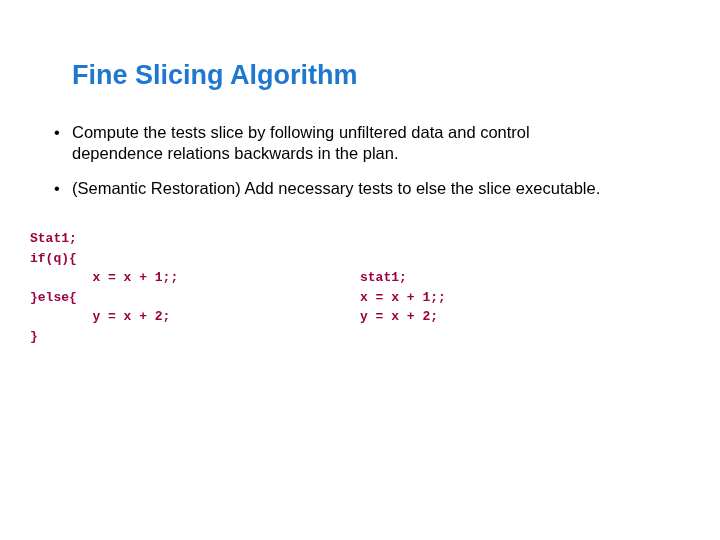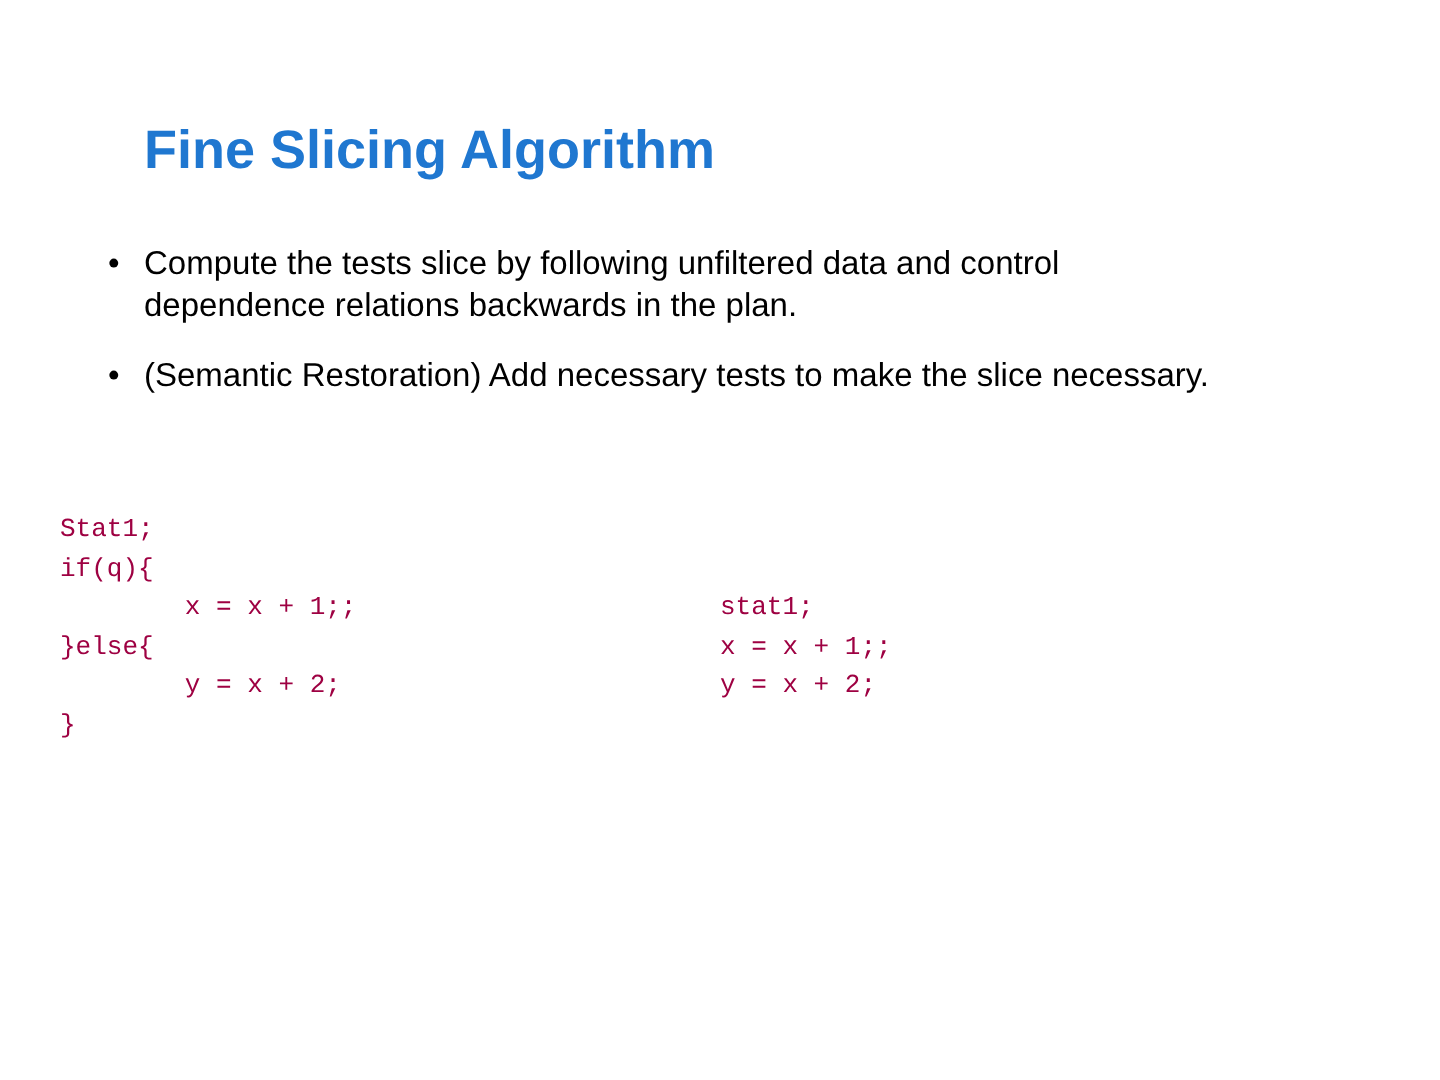--- a/index.html
+++ b/index.html
@@ -43,26 +43,26 @@
   .bullet .dot {
     width: 18px;
     flex: 0 0 18px;
     text-align: left;
   }
   .bullet .txt {
     flex: 1;
   }
   .code-area {
     position: absolute;
-    top: 215px;
+    top: 189px;
     left: 30px;
     right: 30px;
     font-family: "Courier New", Courier, monospace;
     font-size: 13px;
-    font-weight: normal;
+    font-weight: bold;
     line-height: 1.5;
     color: #9e0142; 
   }
   .code-left {
     display: inline-block;
     vertical-align: top;
     width: 330px;
     white-space: pre;
   }
   .code-right {
@@ -86,21 +86,21 @@
 
   <div class="title">Fine Slicing Algorithm</div>
 
   <div class="bullets">
     <div class="bullet">
       <div class="dot">•</div>
       <div class="txt">Compute the tests slice by following unfiltered  data and control dependence relations backwards in the plan.</div>
     </div>
     <div class="bullet">
       <div class="dot">•</div>
-      <div class="txt">(Semantic Restoration) Add necessary tests to make the slice necessary.</div>
+      <div class="txt">(Semantic Restoration) Add necessary tests to else the slice executable.</div>
     </div>
   </div>
 
   <div class="code-area">
     <div class="code-left"><span>Stat1;</span>
 <span>if(q){</span>
 <span>        x = x + 1;;</span>
 <span>}else{</span>
 <span>        y = x + 2;</span>
 <span>}</span></div><div class="code-right"><span>stat1;</span>

